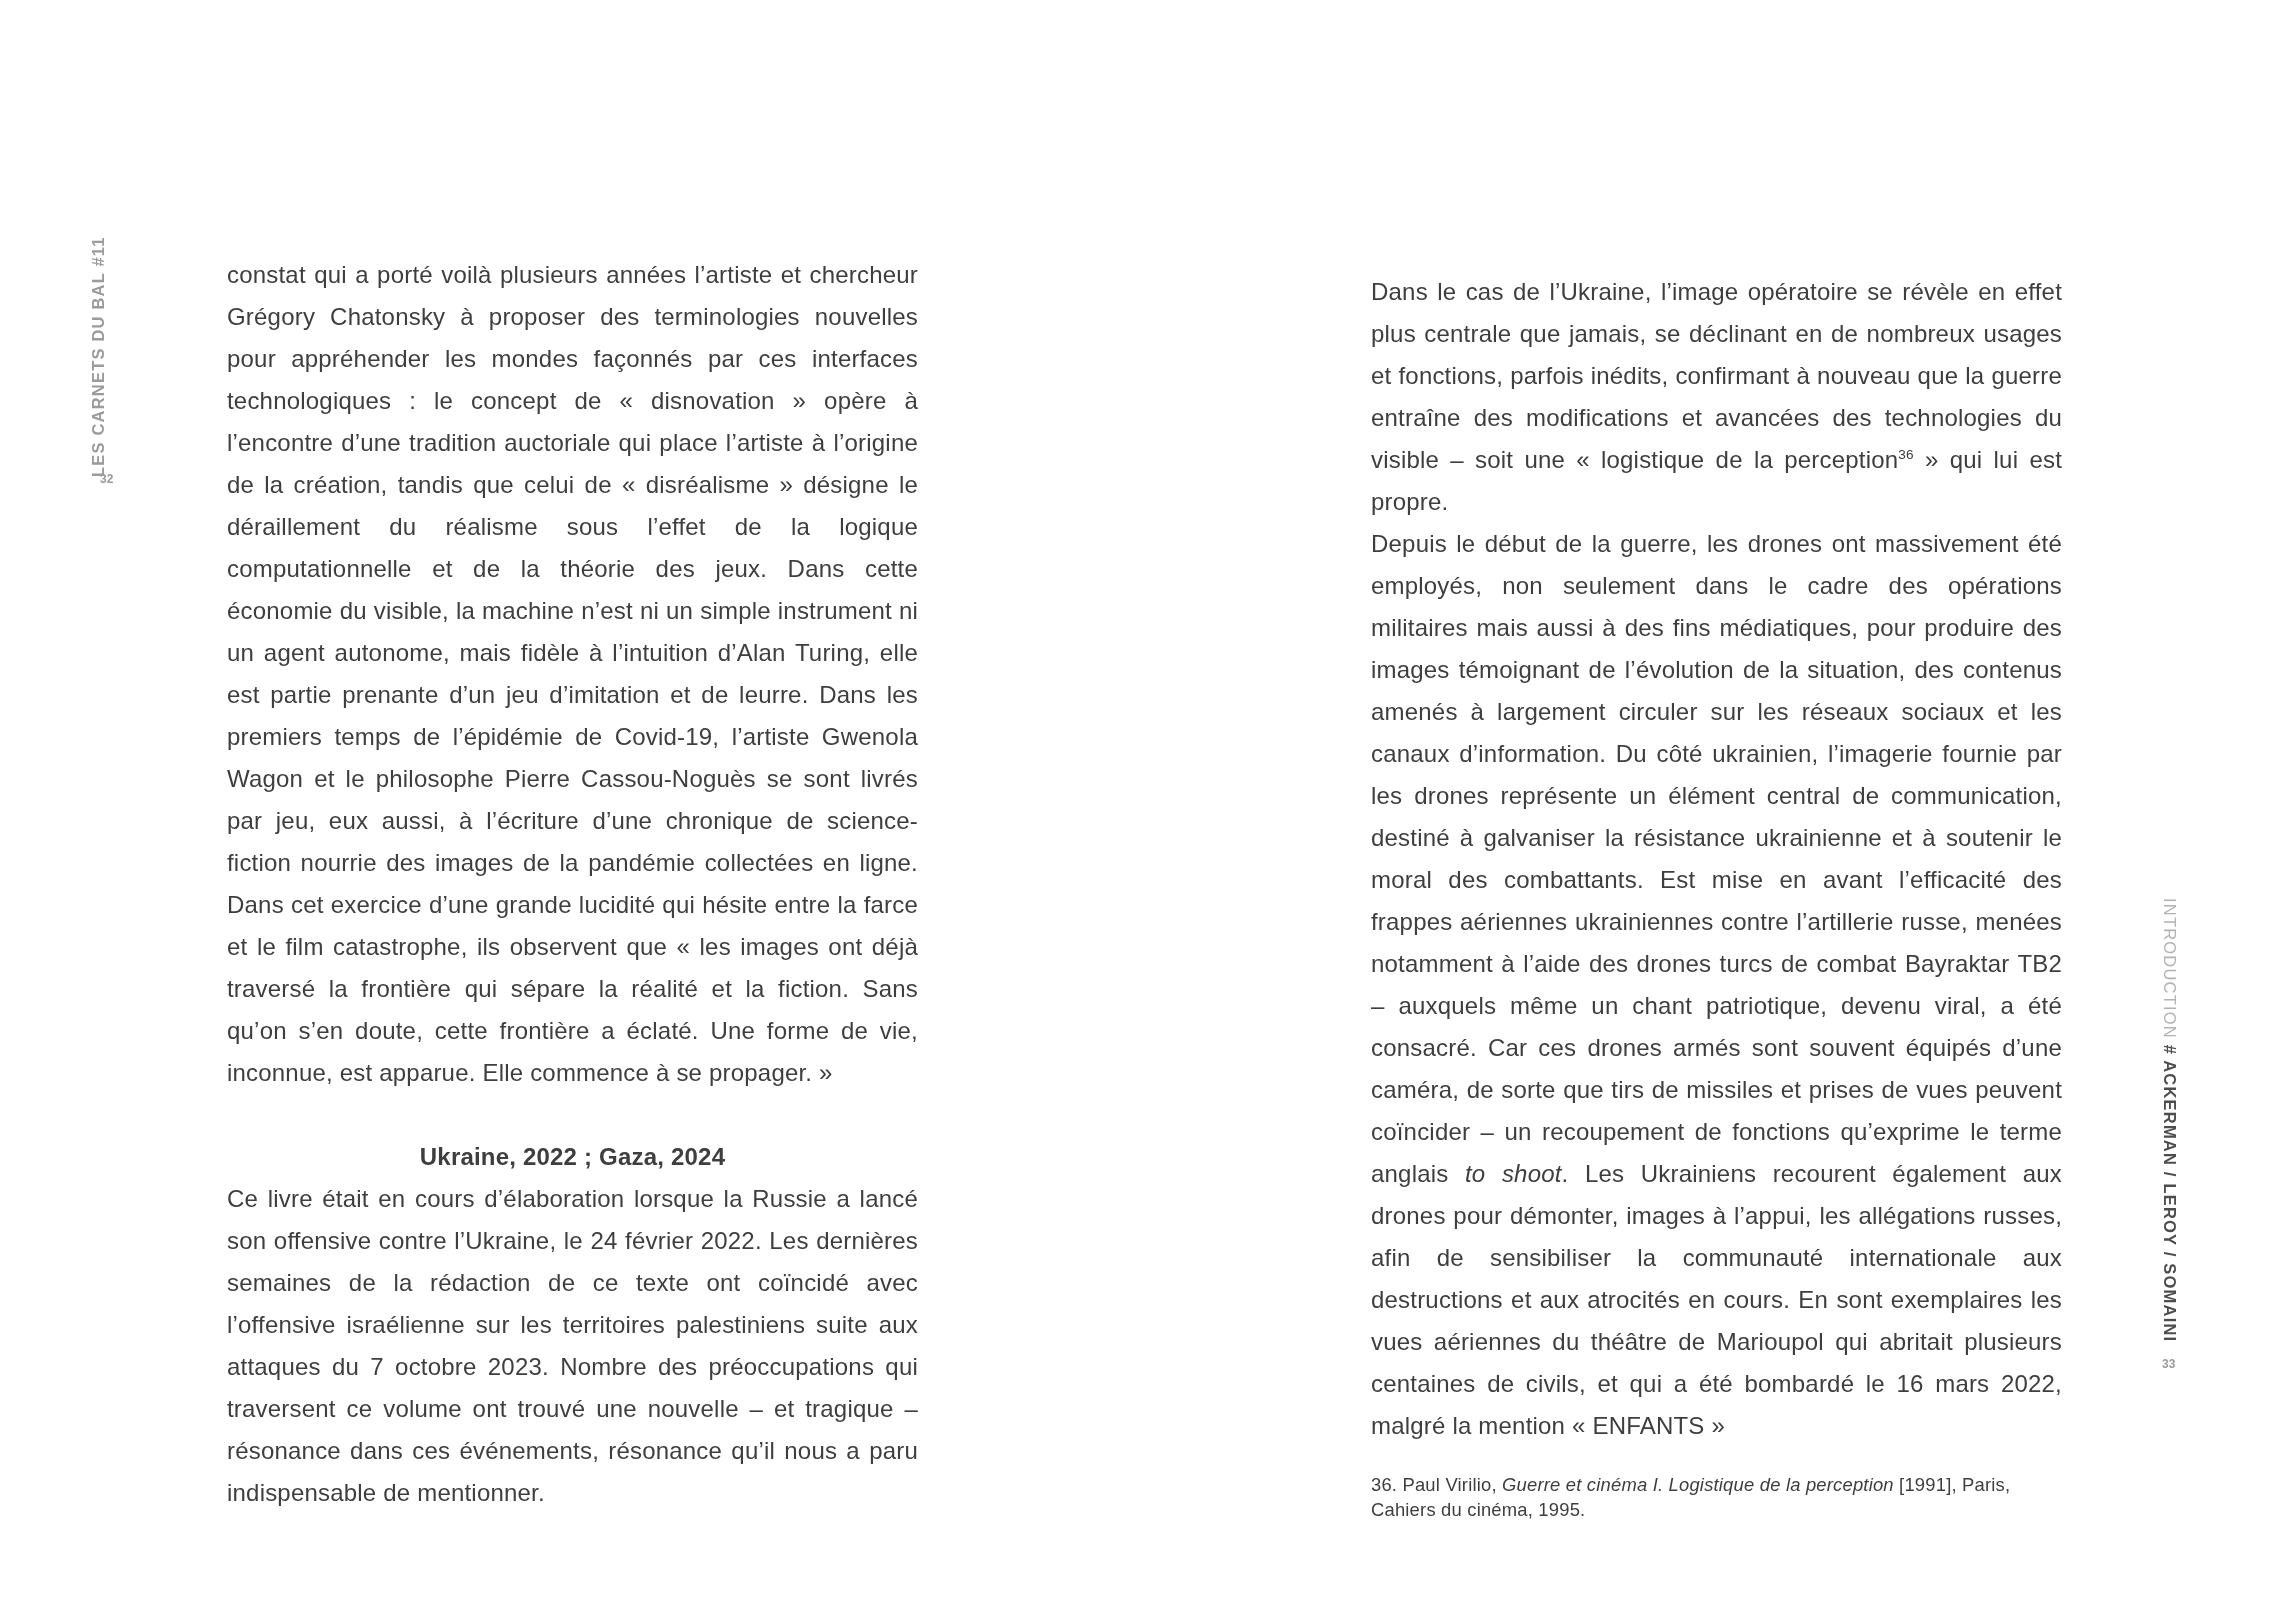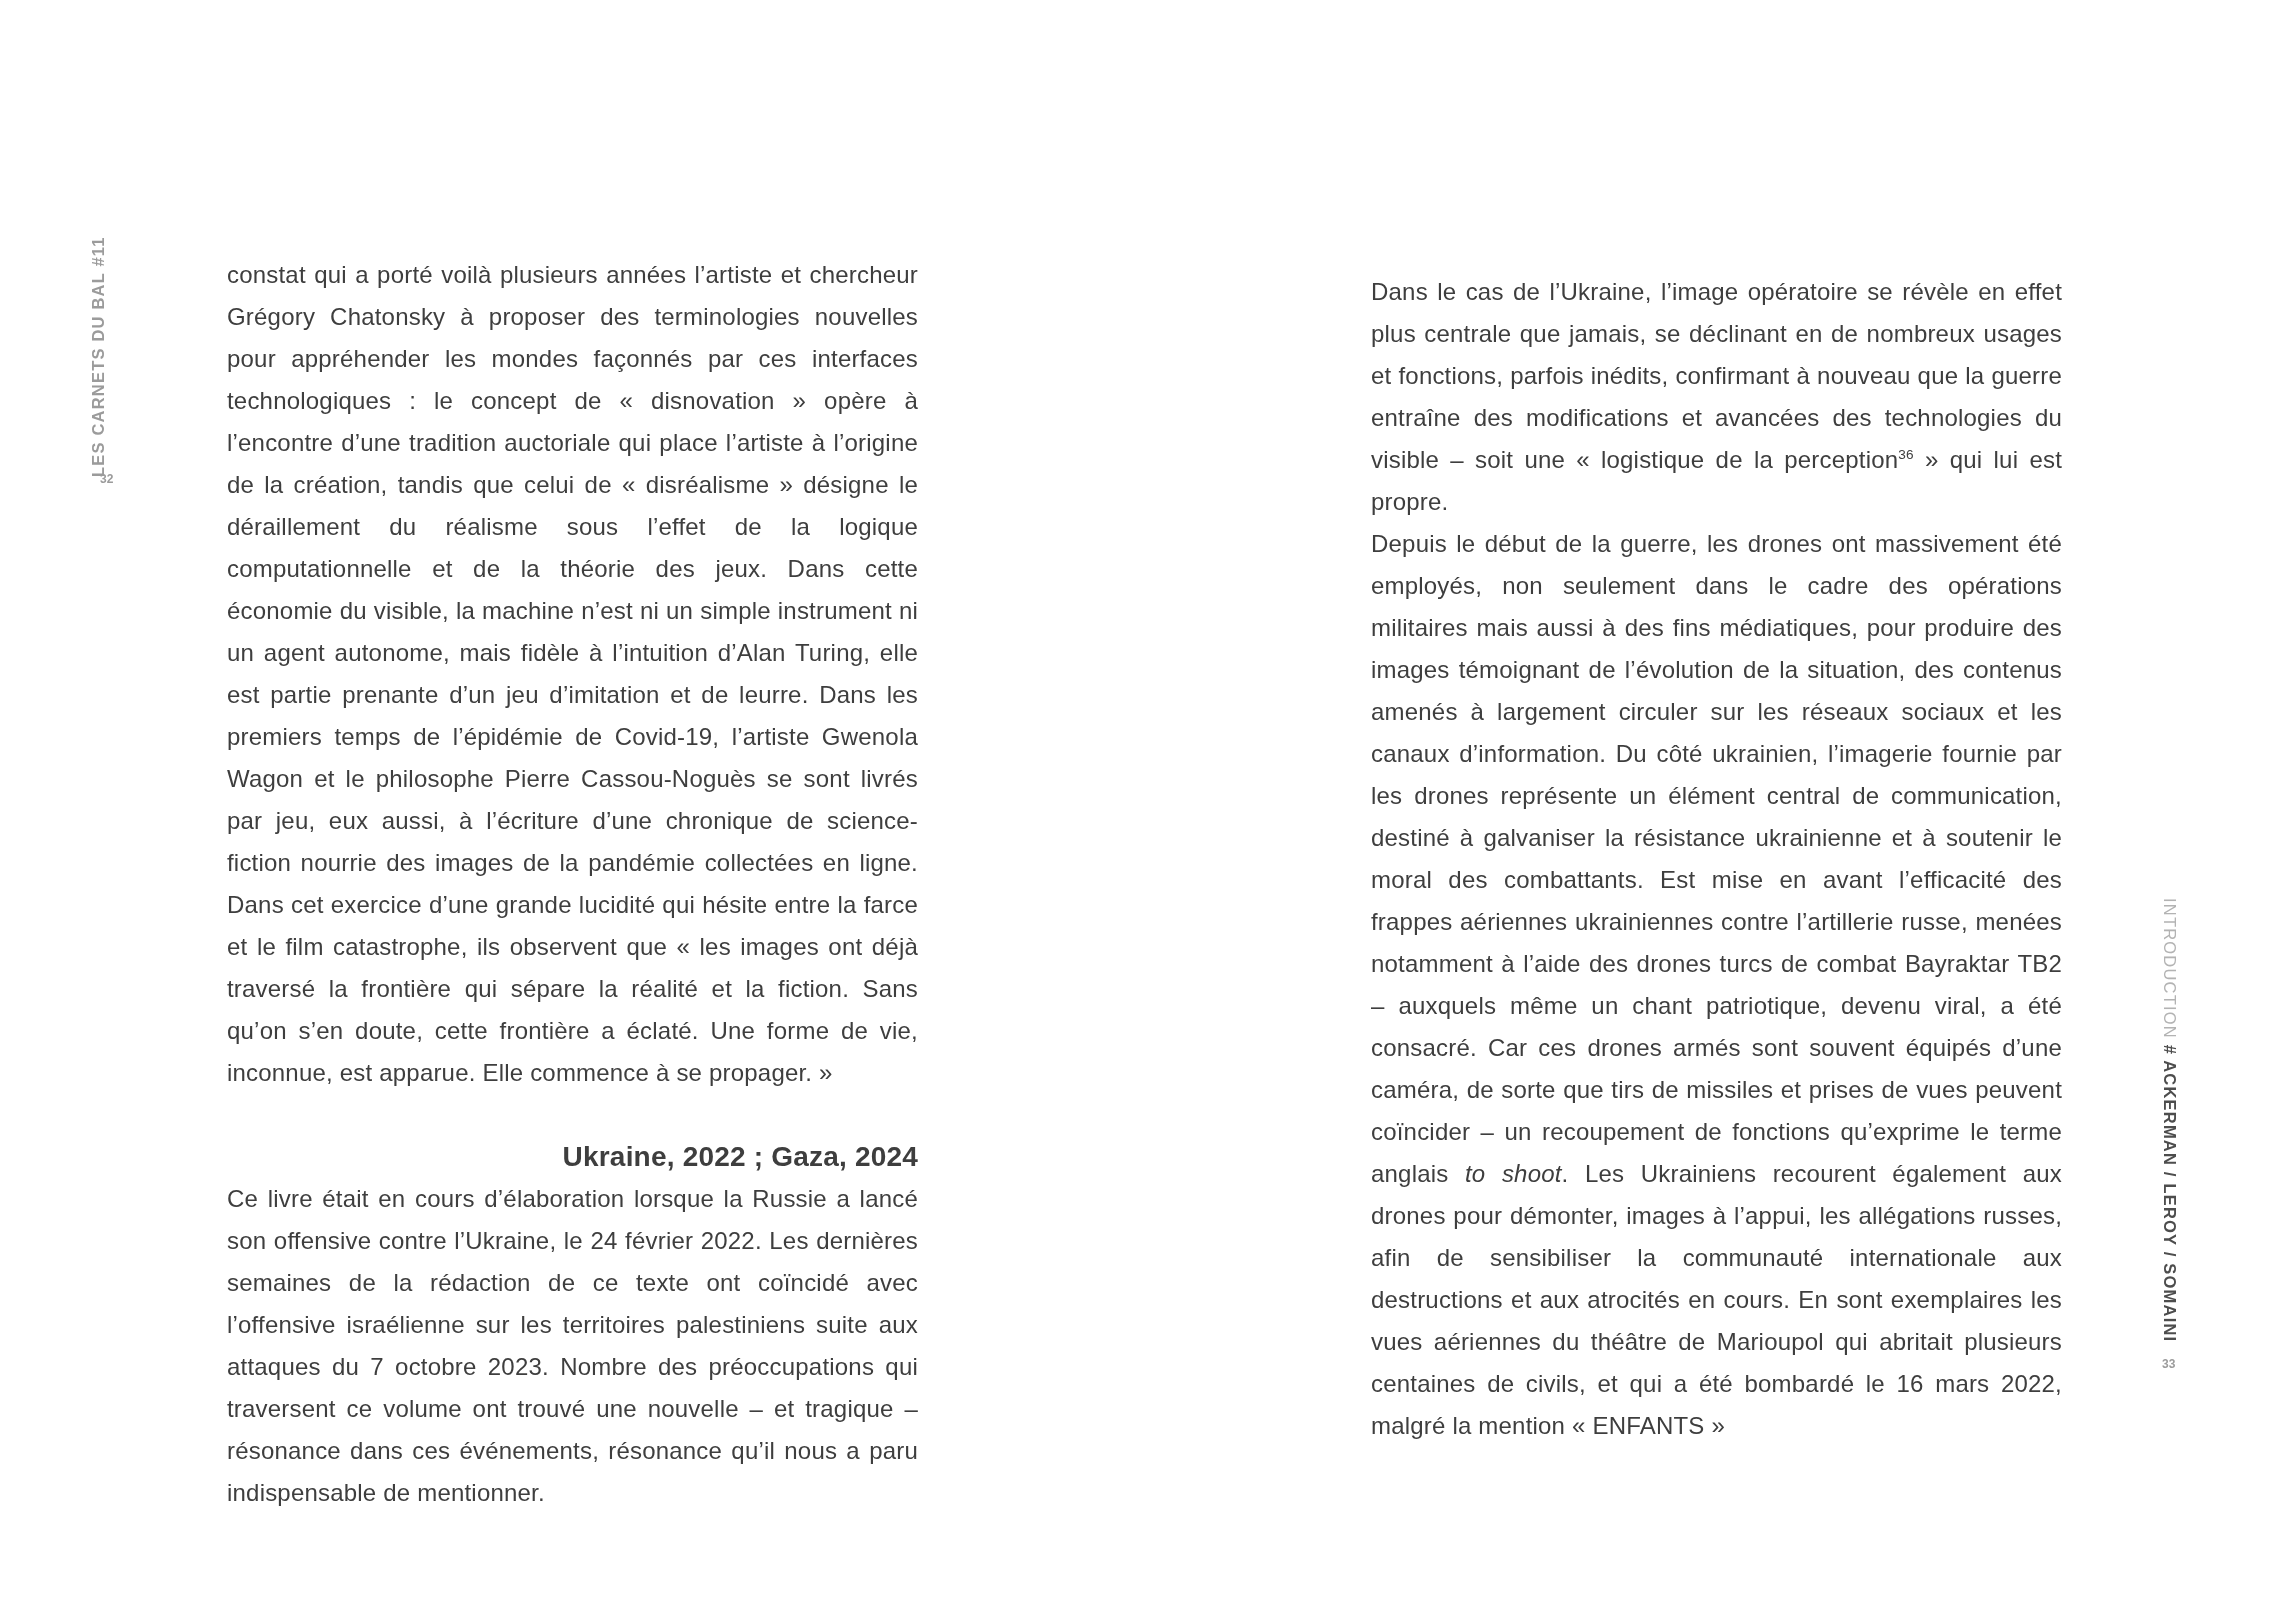--- a/index.html
+++ b/index.html
@@ -29,25 +29,25 @@
   }
   .left-col  { left: 227px; }
   .right-col { left: 1371px; margin-top: 17px; }
   .body-para {
     margin: 0;
     padding: 0;
   }
   .section-heading {
     margin: 42px 0 0 0;
     padding: 0;
-    font-size: 28px;
+    font-size: 24px;
     line-height: 42px;
     font-weight: bold;
     color: #3e3e3e;
-    text-align: right;
+    text-align: center;
   }
   sup.fn-ref {
     font-size: 13.6px;
     line-height: 0;
     vertical-align: super;
   }
   .footnote {
     margin: 25px 0 0 0;
     padding: 0;
     font-size: 18.4px;
@@ -102,18 +102,19 @@
   <p class="body-para">constat qui a porté voilà plusieurs années l’artiste et chercheur Grégory Chatonsky à proposer des terminologies nouvelles pour appréhender les mondes façonnés par ces interfaces technologiques : le concept de « disnovation » opère à l’encontre d’une tradition auctoriale qui place l’artiste à l’origine de la création, tandis que celui de « disréalisme » désigne le déraillement du réalisme sous l’effet de la logique computationnelle et de la théorie des jeux. Dans cette économie du visible, la machine n’est ni un simple instrument ni un agent autonome, mais fidèle à l’intuition d’Alan Turing, elle est partie prenante d’un jeu d’imitation et de leurre. Dans les premiers temps de l’épidémie de Covid-19, l’artiste Gwenola Wagon et le philosophe Pierre Cassou-Noguès se sont livrés par jeu, eux aussi, à l’écriture d’une chronique de science-fiction nourrie des images de la pandémie collectées en ligne. Dans cet exercice d’une grande lucidité qui hésite entre la farce et le film catastrophe, ils observent que « les images ont déjà traversé la frontière qui sépare la réalité et la fiction. Sans qu’on s’en doute, cette frontière a éclaté. Une forme de vie, inconnue, est apparue. Elle commence à se propager. »</p>
   <h3 class="section-heading">Ukraine, 2022 ; Gaza, 2024</h3>
   <p class="body-para">Ce livre était en cours d’élaboration lorsque la Russie a lancé son offensive contre l’Ukraine, le 24 février 2022. Les dernières semaines de la rédaction de ce texte ont coïncidé avec l’offensive israélienne sur les territoires palestiniens suite aux attaques du 7 octobre 2023. Nombre des préoccupations qui traversent ce volume ont trouvé une nouvelle – et tragique – résonance dans ces événements, résonance qu’il nous a paru indispensable de mentionner.</p>
 </div>
 
 <div class="text-column right-col">
   <p class="body-para"><span>Dans le cas de l’Ukraine, l’image opératoire se révèle en effet plus centrale que jamais, se déclinant en de nombreux usages et fonctions, parfois inédits, confirmant à nouveau que la guerre entraîne des modifications et avancées des technologies du visible – soit une « logistique de la perception</span><sup class="fn-ref">36</sup><span> » qui lui est propre.</span></p>
 
   <p class="body-para"><span>Depuis le début de la guerre, les drones ont massivement été employés, non seulement dans le cadre des opérations militaires mais aussi à des fins médiatiques, pour produire des images témoignant de l’évolution de la situation, des contenus amenés à largement circuler sur les réseaux sociaux et les canaux d’information. Du côté ukrainien, l’imagerie fournie par les drones représente un élément central de communication, destiné à galvaniser la résistance ukrainienne et à soutenir le moral des combattants. Est mise en avant l’efficacité des frappes aériennes ukrainiennes contre l’artillerie russe, menées notamment à l’aide des drones turcs de combat Bayraktar TB2 – auxquels même un chant patriotique, devenu viral, a été consacré. Car ces drones armés sont souvent équipés d’une caméra, de sorte que tirs de missiles et prises de vues peuvent coïncider – un recoupement de fonctions qu’exprime le terme anglais </span><i>to shoot</i><span>. Les Ukrainiens recourent également aux drones pour démonter, images à l’appui, les allégations russes, afin de sensibiliser la communauté internationale aux destructions et aux atrocités en cours. En sont exemplaires les vues aériennes du théâtre de Marioupol qui abritait plusieurs centaines de civils, et qui a été bombardé le 16 mars 2022, malgré la mention « ENFANTS »</span></p>
 
+  <p class="footnote"><span>36. Paul Virilio, </span><i>Guerre et cinéma I. Logistique de la perception</i><span> [1991], Paris, Cahiers du cinéma, 1995.</span></p>
 </div>
 
 <div class="vertical-label-right"><span class="light">INTRODUCTION </span><span class="strong"># ACKERMAN / LEROY / SOMAINI</span></div>
 
 <div class="page-number page-number-right">33</div>
 
 
 </body></html>

